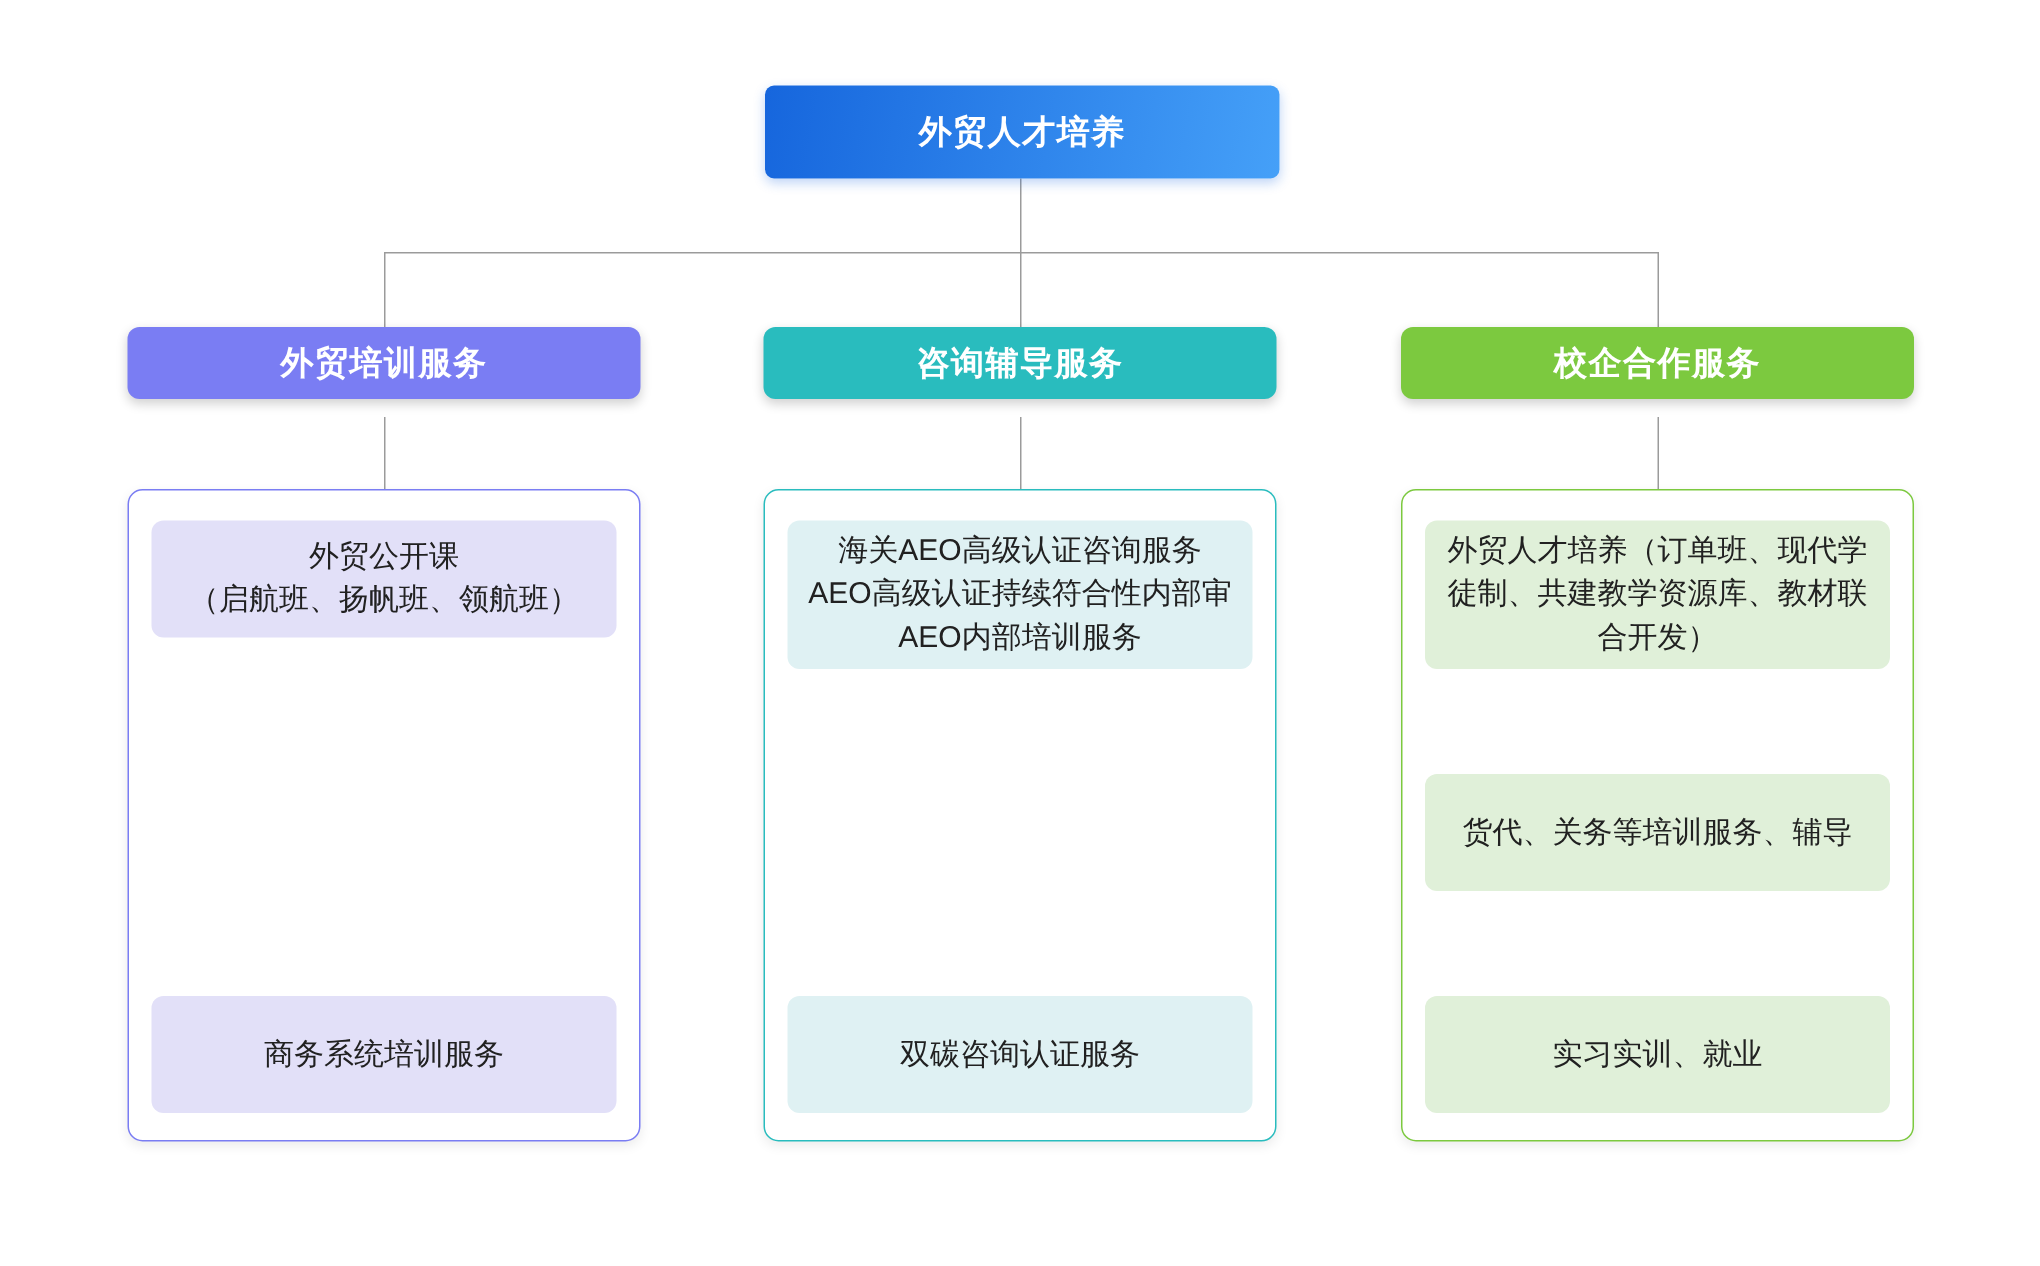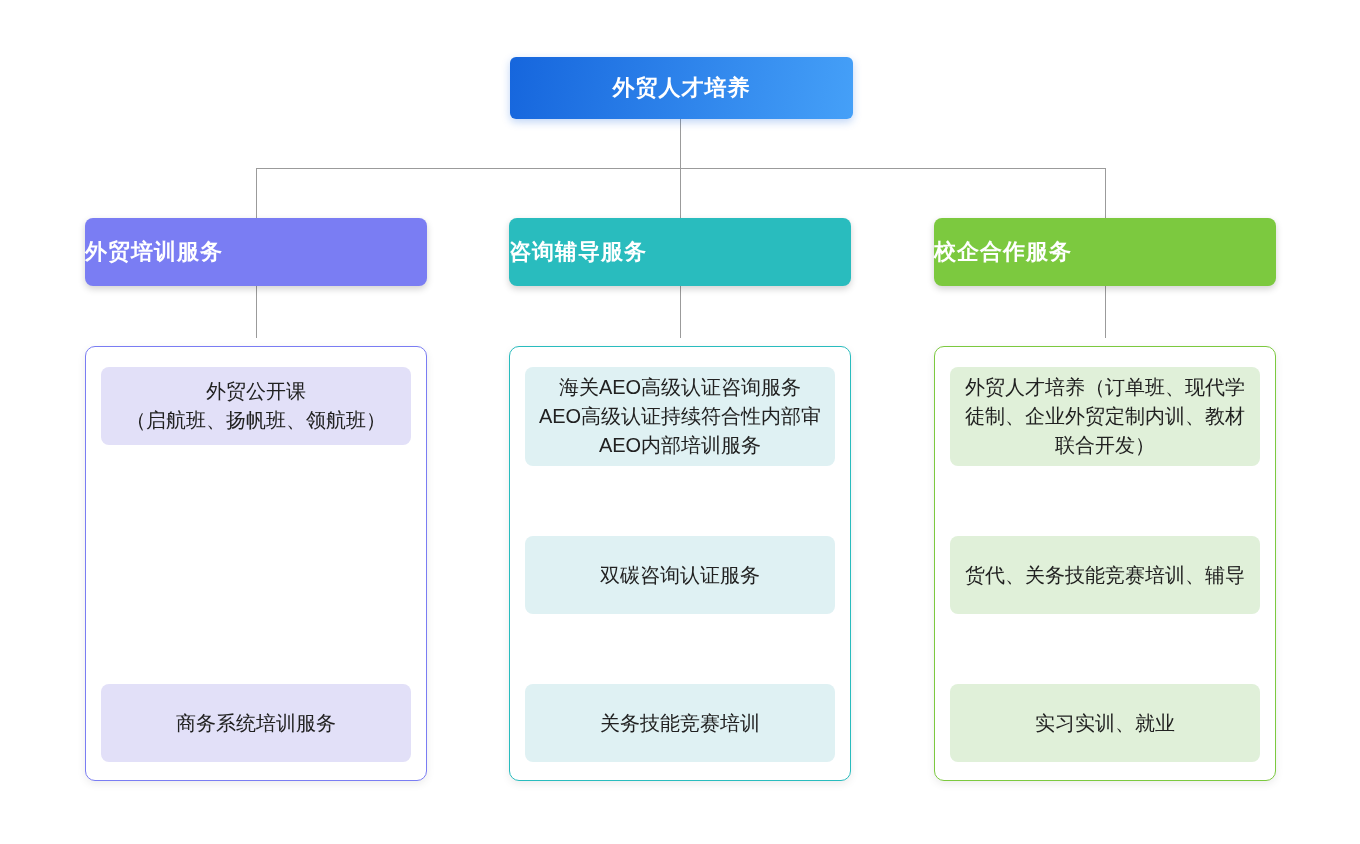--- a/index.html
+++ b/index.html
@@ -13,23 +13,23 @@
     position:absolute; left:510px; top:57px; width:343px; height:62px;
     border-radius:6px; display:flex; align-items:center; justify-content:center;
     color:#ffffff; font-size:22px; font-weight:bold; letter-spacing:1px;
     box-shadow:0 3px 8px rgba(22,102,221,0.28);
   }
   .branch-col { position:absolute; top:218px; width:342px; }
   .branch-col.c1 { left:85px; }
   .branch-col.c2 { left:509px; }
   .branch-col.c3 { left:934px;border-radius:27px; }
   .branch-header {
-    height:68px; border-radius:8px; background:var(--accent);
+    height:48px; border-radius:8px; background:var(--accent);
     color:#ffffff; font-size:22px; font-weight:bold; letter-spacing:1px;
-    display:flex; align-items:center; 
+    display:flex; align-items:center; justify-content:center;
     box-shadow:0 3px 7px rgba(0,0,0,0.18);
   }
   .branch-container {
     margin-top:60px; height:435px; box-sizing:border-box;
     border:1.5px solid var(--accent); border-radius:10px; background:#ffffff;
     padding:20px 15px 18px;
     display:flex; flex-direction:column; justify-content:space-between;
     box-shadow:0 3px 8px rgba(0,0,0,0.08);
   }
   .leaf {
@@ -71,28 +71,27 @@
 
   <div class="branch-col c2" style="--accent: #29bcbe; --item-bg: #dff1f3;">
     <div class="branch-header">
       <span>咨询辅导服务</span>
     </div>
     <div class="branch-container">
       <div class="leaf">海关AEO高级认证咨询服务
 AEO高级认证持续符合性内部审
 AEO内部培训服务</div>
       <div class="leaf">双碳咨询认证服务</div>
-      <div class="leaf">关务技能竞赛培训</div>
     </div>
   </div>
 
   <div class="branch-col c3" style="--accent: #7cc93f; --item-bg: #e0f0d9;">
     <div class="branch-header">
       <span>校企合作服务</span>
     </div>
     <div class="branch-container">
-      <div class="leaf">外贸人才培养（订单班、现代学徒制、企业外贸定制内训、教材联合开发）</div>
-      <div class="leaf">货代、关务技能竞赛培训、辅导</div>
+      <div class="leaf">外贸人才培养（订单班、现代学徒制、共建教学资源库、教材联合开发）</div>
+      <div class="leaf">货代、关务等培训服务、辅导</div>
       <div class="leaf">实习实训、就业</div>
     </div>
   </div>
 
 </div>
 
 </body></html>

